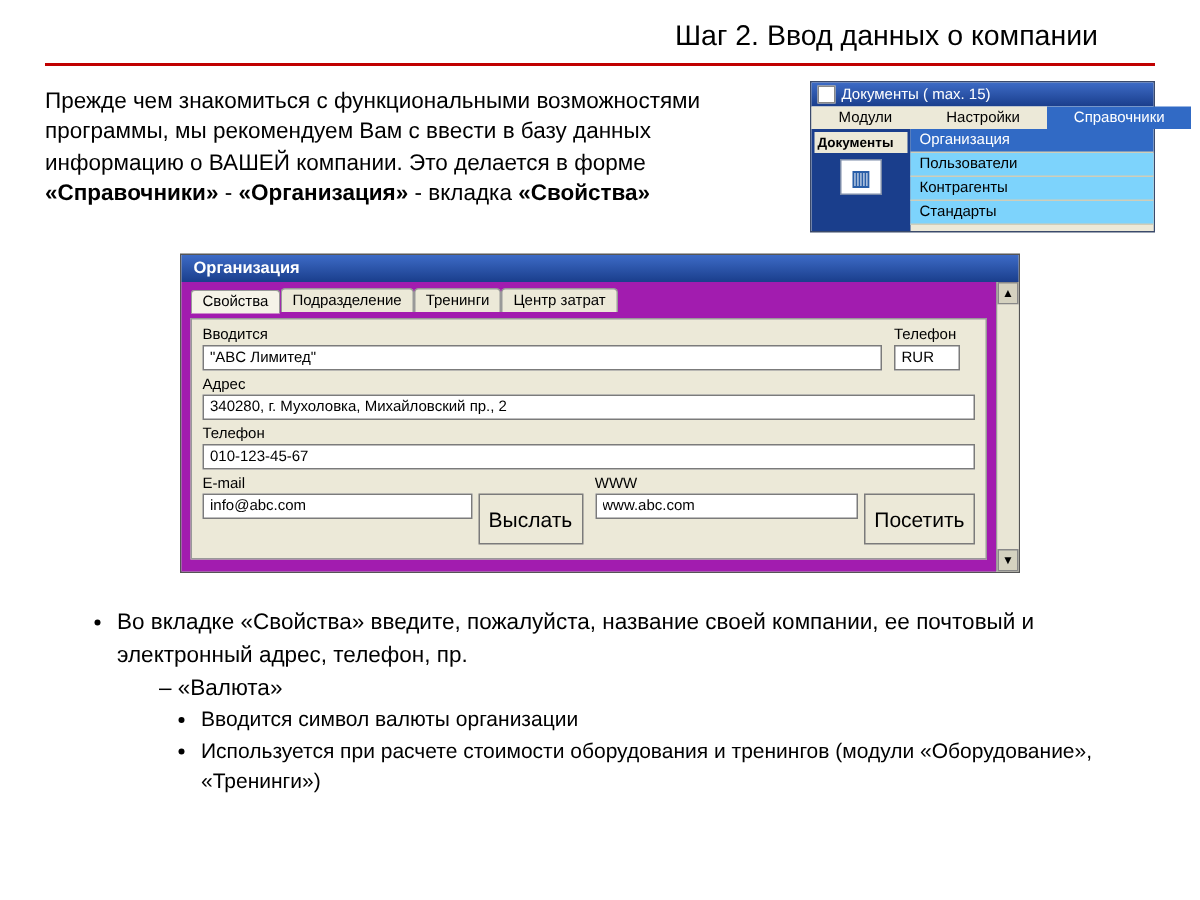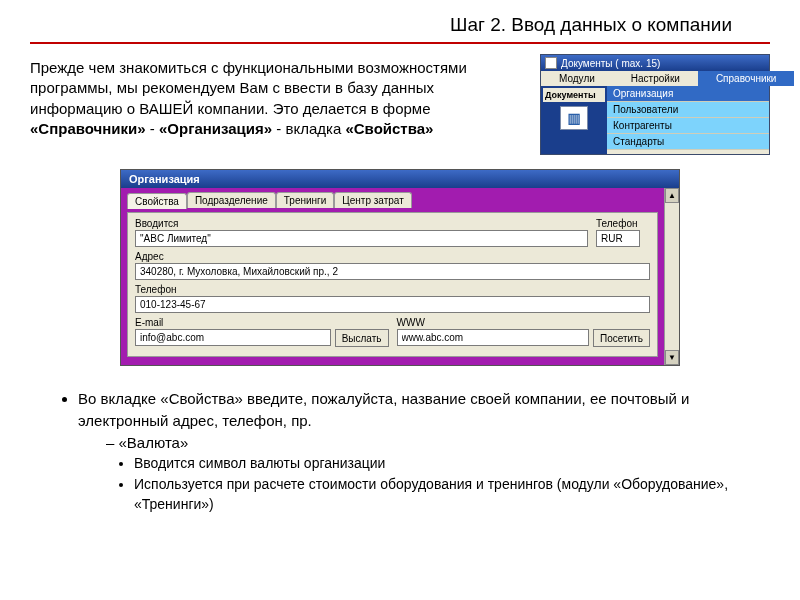--- a/index.html
+++ b/index.html
@@ -132,23 +132,23 @@
     background: #fff;
     font-size: 10px;
     padding: 2px 4px;
     height: 17px;
     width: 100%;
   }
   .inp.small { width: 44px; flex: none; }
   .btn {
     border: 1px solid #7b7b7b;
     background: #ece9d8;
-    font-size: 10px;
+    font-size: 14px;
     padding: 1px 6px;
-    height: 18px;
+    height: 34px;
     cursor: pointer;
   }
   .scrollbar {
     width: 15px;
     background: #ece9d8;
     border-left: 1px solid #999;
     display: flex; flex-direction: column; justify-content: flex-start;
   }
   .sb-arrow { height: 15px; background: #d5d2c0; border: 1px solid #888; font-size:8px; text-align:center; line-height:13px; }
   .sb-track { flex:1; background:#e9e6d5; }

